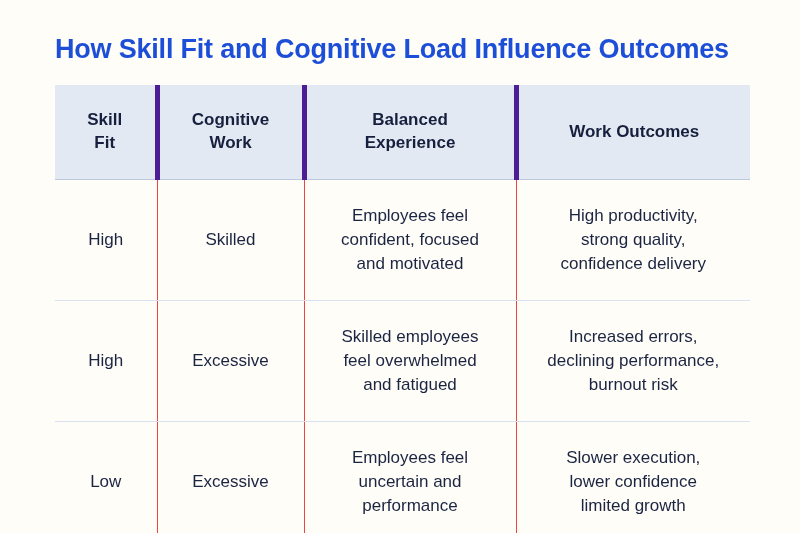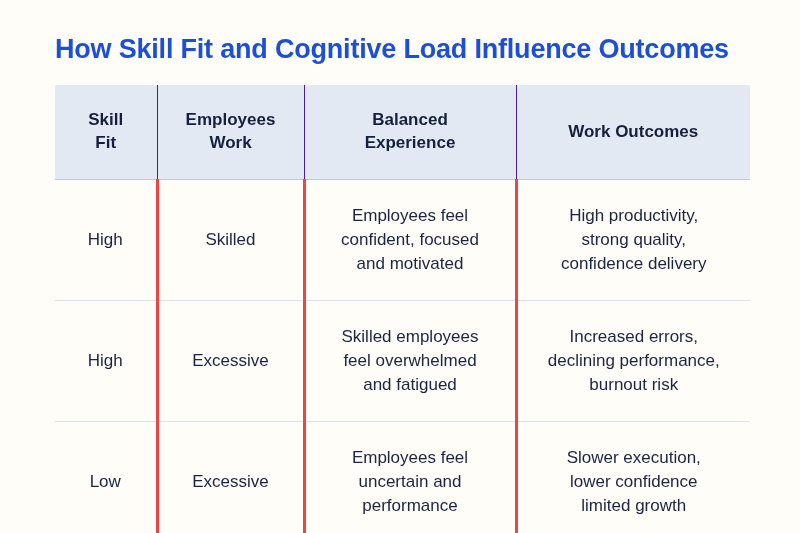--- a/index.html
+++ b/index.html
@@ -55,38 +55,38 @@
   table.matrix thead th {
     background: #E3E9F2;
     color: #16203E;
     font-size: 17px;
     font-weight: bold;
     line-height: 1.35;
     text-align: center;
     vertical-align: middle;
     height: 82px;
     padding: 6px 8px;
-    border-right: 1px solid #4c1d95;
+    border-right: 5px solid #4c1d95;
     border-bottom: 1px solid #BCC9DC;
   }
   table.matrix thead th:last-child {
     border-right: none;
     margin-top: 44px;
   }
 
   table.matrix tbody td {
     color: #1B2542;
     font-size: 17px;
     font-weight: normal;
     line-height: 1.42;
     text-align: center;
     vertical-align: middle;
     height: 104px;
     padding: 8px 10px;
-    border-right: 3px solid #ef4444;
+    border-right: 1px solid #ef4444;
     border-bottom: 1px solid #D9E2EE;
     background: transparent;
   }
   table.matrix tbody td:last-child {
     border-right: none;
   }
   table.matrix tbody tr:last-child td {
     border-bottom: 1px solid #D9E2EE;
   }
 
@@ -112,21 +112,21 @@
       <thead>
         <tr>
           <th>
             <span class="cell-lines">
               <span>Skill</span>
               <span>Fit</span>
             </span>
           </th>
           <th>
             <span class="cell-lines">
-              <span>Employees</span>
+              <span>Cognitive</span>
               <span>Work</span>
             </span>
           </th>
           <th>
             <span class="cell-lines">
               <span>Balanced</span>
               <span>Experience</span>
             </span>
           </th>
           <th>

